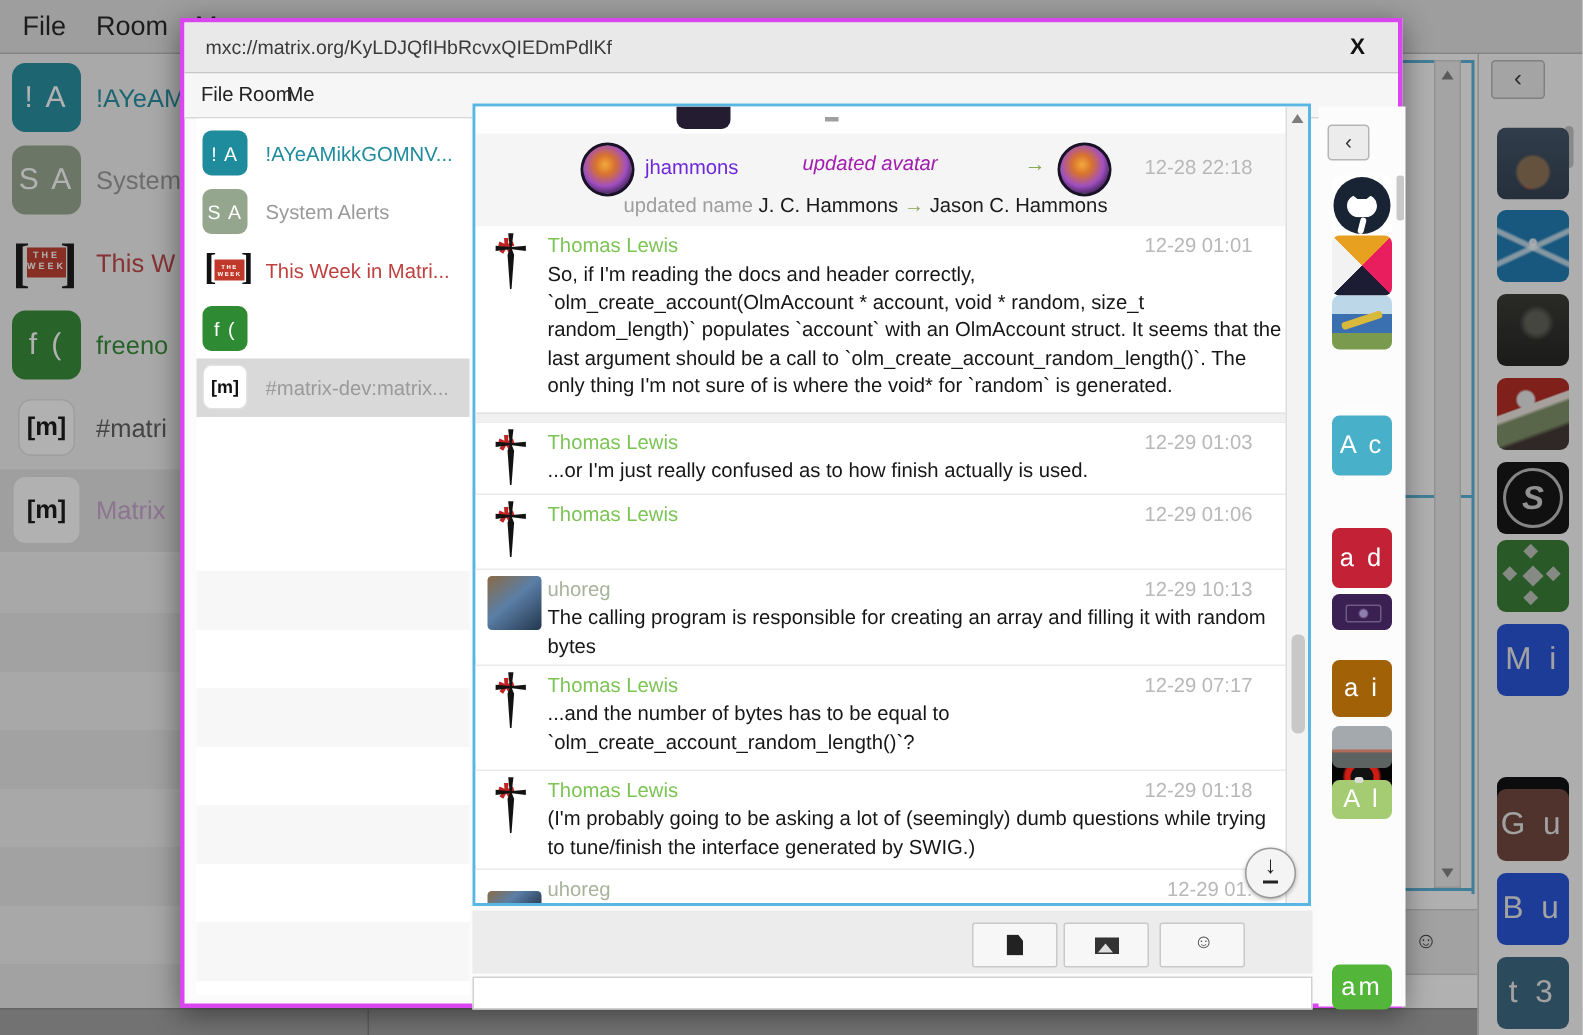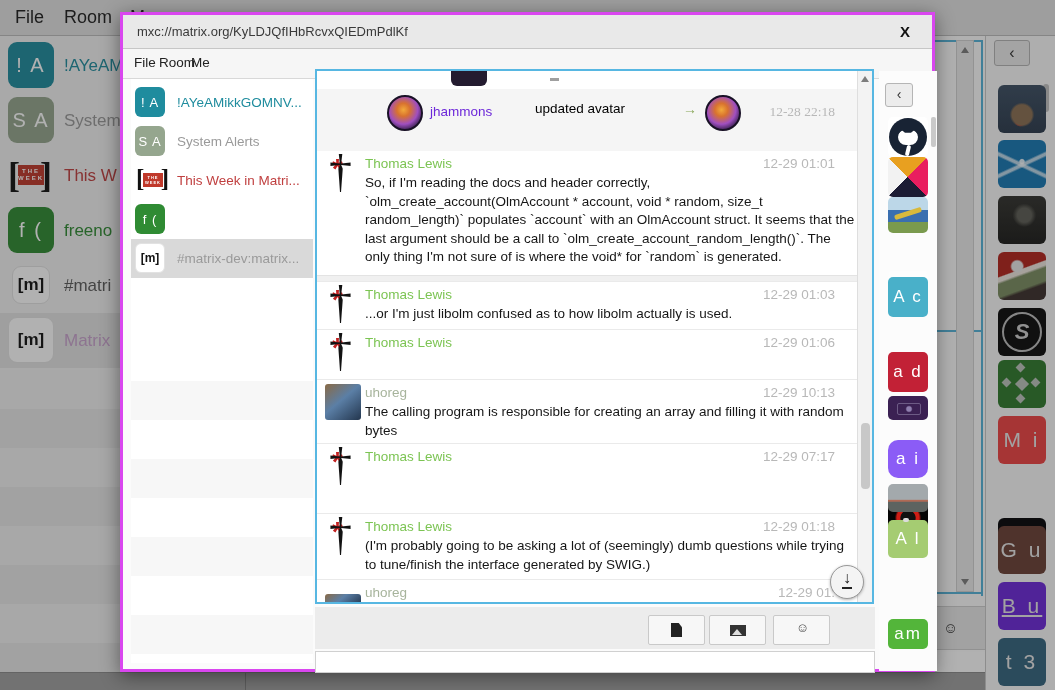--- a/index.html
+++ b/index.html
@@ -66,21 +66,21 @@
   .mav-santa    { background:radial-gradient(circle at 40% 30%, #e8e8e8 0 12%, transparent 16%),
                   linear-gradient(160deg,#b3231c 0 38%, #efe7e0 40% 46%, #7b8d62 50% 70%, #3c2f2c 75%); }
   .mav-s007     { background:#0b0b0b; }
   .s007-ring { width:40px; height:40px; border:2px solid #bdbdbd; border-radius:50%; display:flex; align-items:center; justify-content:center;
     color:#cfcfcf; font-size:22px; font-style:italic; font-weight:bold; letter-spacing:0; }
   .mav-diamonds { background:#2f7a2d; position:relative; }
   .dmd { position:absolute; width:10px; height:10px; background:#bdc4bd; transform:rotate(45deg); }
   .dmd.c { left:19px; top:19px; } .dmd.n { left:19px; top:4px; width:7px;height:7px;}
   .dmd.s { left:19px; top:35px; width:7px;height:7px;} .dmd.w { left:5px; top:19px; width:7px;height:7px;}
   .dmd.e { left:34px; top:19px; width:7px;height:7px;}
-  .mav-mi { background:#ef4444; } .mav-gu { background:#6b4136; } .mav-bu { background:#6d28d9;text-decoration:underline; } .mav-t3 { background:#35647e; }
+  .mav-mi { background:#1d4ed8; } .mav-gu { background:#6b4136; } .mav-bu { background:#1d4ed8; } .mav-t3 { background:#35647e; }
   .mav-cube { background:#050508; position:relative; }
   .cube1 { position:absolute; left:13px; top:14px; width:18px; height:18px; border:1px solid #5a87b5; transform:skew(-8deg,4deg); }
   .cube2 { position:absolute; left:18px; top:18px; width:16px; height:16px; border:1px solid #3d6387; transform:skew(8deg,-6deg); }
 
   
   .dim { position:absolute; inset:0; background:rgba(25,25,25,0.34); z-index:5; }
 
   
   .modal { position:absolute; left:120px; top:12px; width:815px; height:660px; background:#fbfbfb;
     border:3px solid #d946ef; box-shadow:0 4px 18px rgba(0,0,0,.45); z-index:10; }
@@ -116,23 +116,23 @@
   .row-partial-top { position:absolute; left:0; top:0; width:540px; height:18px; background:#fff; }
   .pt-av { position:absolute; left:134px; top:0; width:36px; height:15px; border-radius:0 0 6px 6px; background:#241c30; }
   .pt-dash { position:absolute; left:233px; top:7px; width:9px; height:3px; background:#9f9f9f; }
 
   .row-event { position:absolute; left:0; top:18px; width:540px; height:62px; background:#f5f5f5; font-size:13.5px; }
   .ev-av1 { position:absolute; left:70px; top:6px; }
   .ev-av2 { position:absolute; left:388px; top:6px; }
   .av-jh { width:36px; height:36px; border-radius:50%; border:2px solid #191126;
     background:radial-gradient(circle at 45% 40%, #f2a93b 0%, #d8722f 25%, #a04fc0 55%, #201535 85%); }
   .ev-name { position:absolute; left:113px; top:15px; color:#6d28d9; }
-  .ev-action { position:absolute; left:218px; top:12px; color:#000000; }
+  .ev-action { position:absolute; left:218px; top:12px; color:#a21caf;font-style:italic; }
   .ev-arrow1 { position:absolute; left:366px; top:12px; color:#8aa85a; font-size:14px; }
-  .ev-ts { position:absolute; right:22px; top:15px; color:#b8b8b8;font-family:Liberation Serif, serif; }
+  .ev-ts { position:absolute; right:22px; top:15px; color:#b8b8b8; }
   .ev-line2 { position:absolute; left:0; top:40px; width:520px; text-align:center; color:#1a1a1a; }
   .ev-line2 .g { color:#9e9e9e; } .ev-line2 .ar { color:#8aa85a; }
 
   .msg { position:absolute; left:0; width:540px; background:#fff; border-top:1px solid #eaeaea; font-size:13.5px; }
   .msg .name { position:absolute; left:48px; top:5px; }
   .name-green { color:#7cc453; } .name-graygreen { color:#a7b49c; }
   .msg .ts { position:absolute; right:22px; top:5px; color:#b8b8b8; }
   .msg .txt { position:absolute; left:48px; top:23px; width:492px; line-height:18.5px; color:#161616; }
   .m0 { top:80px;  height:126px; border-top:none; }
   .m1 { top:210px; height:46px; }
@@ -178,21 +178,21 @@
   .gh-circle:before { content:""; position:absolute; left:9px; top:12px; width:20px; height:15px; background:#fff; border-radius:8px 8px 9px 9px;
     clip-path:polygon(0 28%, 18% 0, 35% 18%, 65% 18%, 82% 0, 100% 28%, 100% 100%, 0 100%); }
   .gh-circle:after { content:""; position:absolute; left:17px; top:27px; width:4px; height:11px; background:#fff; border-radius:2px; transform:rotate(14deg); }
   .sav-quilt { background:conic-gradient(from 45deg at 50% 50%, #e91e5f 0 25%, #1c1c34 0 50%, #f2f2f2 0 75%, #e8a020 0 100%); }
   .sav-plane { background:linear-gradient(180deg,#bcd7e8 0 35%, #3a6fb0 35% 70%, #7a9a4e 70%); position:relative; }
   .sav-plane:after { content:""; position:absolute; left:6px; top:14px; width:28px; height:5px; background:#d8b93c; transform:rotate(-18deg); border-radius:2px; }
   .sav-mug { background:#fdfdfd; position:relative; }
   .mug-body { position:absolute; left:7px; top:8px; width:20px; height:24px; background:#c9ad32; border-radius:2px 2px 5px 5px; }
   .mug-body:before { content:""; position:absolute; left:1px; top:1px; width:18px; height:6px; border-radius:50%; background:#3d2a16; }
   .mug-handle { position:absolute; left:26px; top:14px; width:9px; height:12px; border:3px solid #c9ad32; border-left:none; border-radius:0 7px 7px 0; }
-  .sav-ac { background:#49b0c9; } .sav-ad { background:#c22136; } .sav-ai { background:#8b5cf6;border-radius:10px; }
+  .sav-ac { background:#49b0c9; } .sav-ad { background:#c22136; } .sav-ai { background:#a16207; }
   .sav-al { background:#a5cc72; } .sav-am { background:#53b53a; height:30px; }
   .sav-banner { background:#3b2153; height:24px; position:relative; }
   .sav-banner:after { content:""; position:absolute; left:9px; top:7px; width:22px; height:10px; border:1px solid #6d5b85; border-radius:2px;
     background:radial-gradient(circle at 50% 50%, #8f7fae 0 18%, transparent 30%); }
   .sav-demon { background:#050505; position:relative; }
   .sav-demon:after { content:""; position:absolute; left:5px; top:5px; width:30px; height:30px; border-radius:50%;
     background:radial-gradient(circle at 50% 50%, #111 0 34%, #cf1d15 38% 52%, transparent 62%); }
   .sav-demon:before { content:""; position:absolute; left:15px; top:20px; width:6px; height:4px; background:#dcdcdc; border-radius:2px; z-index:1; }
   .sav-landscape { background:linear-gradient(180deg,#a3a9ac 0 55%, #b06a55 57% 62%, #5d6360 64%); height:28px; }
 </style>
@@ -341,20 +341,26 @@
           <div class="pt-dash"></div>
         </div>
 
         <div class="row-event">
           <div class="ev-av1 av-jh"></div>
           <span class="ev-name">jhammons</span>
           <span class="ev-action">updated avatar</span>
           <span class="ev-arrow1">→</span>
           <div class="ev-av2 av-jh"></div>
           <span class="ev-ts">12-28 22:18</span>
+          <div class="ev-line2">
+            <span class="g">updated name</span>
+            <span>J. C. Hammons</span>
+            <span class="ar">→</span>
+            <span>Jason C. Hammons</span>
+          </div>
         </div>
 
         <div class="msg m0">
           <div class="av-cross">
             <span class="star">*</span>
               <span class="dagger">†</span>
           </div>
           <span class="name name-green">Thomas Lewis</span>
           <span class="ts">12-29 01:01</span>
           <div class="txt">So, if I'm reading the docs and header correctly, `olm_create_account(OlmAccount * account, void * random, size_t random_length)` populates `account` with an OlmAccount struct. It seems that the last argument should be a call to `olm_create_account_random_length()`. The only thing I'm not sure of is where the void* for `random` is generated.</div>
@@ -362,21 +368,21 @@
 
         <div class="band band1"></div>
 
         <div class="msg m1">
           <div class="av-cross">
             <span class="star">*</span>
               <span class="dagger">†</span>
           </div>
           <span class="name name-green">Thomas Lewis</span>
           <span class="ts">12-29 01:03</span>
-          <div class="txt">...or I'm just libolm confused as to how libolm actually is used.</div>
+          <div class="txt">...or I'm just really confused as to how finish actually is used.</div>
         </div>
 
         <div class="msg m2">
           <div class="av-cross">
             <span class="star">*</span>
               <span class="dagger">†</span>
           </div>
           <span class="name name-green">Thomas Lewis</span>
           <span class="ts">12-29 01:06</span>
         </div>
@@ -388,20 +394,21 @@
           <div class="txt">The calling program is responsible for creating an array and filling it with random bytes</div>
         </div>
 
         <div class="msg m4">
           <div class="av-cross">
             <span class="star">*</span>
               <span class="dagger">†</span>
           </div>
           <span class="name name-green">Thomas Lewis</span>
           <span class="ts">12-29 07:17</span>
+          <div class="txt">...and the number of bytes has to be equal to `olm_create_account_random_length()`?</div>
         </div>
 
         <div class="msg m5">
           <div class="av-cross">
             <span class="star">*</span>
               <span class="dagger">†</span>
           </div>
           <span class="name name-green">Thomas Lewis</span>
           <span class="ts">12-29 01:18</span>
           <div class="txt">(I'm probably going to be asking a lot of (seemingly) dumb questions while trying to tune/finish the interface generated by SWIG.)</div>
@@ -448,19 +455,19 @@
       <div class="sav sav-mug" style="top:164px;">
         <div class="mug-body"></div>
         <div class="mug-handle"></div>
       </div>
       <div class="sav sav-ac" style="top:206px;">A c</div>
       <div class="sav sav-banner" style="top:249px;"></div>
       <div class="sav sav-ad" style="top:281px;">a d</div>
       <div class="sav sav-demon" style="top:327px;"></div>
       <div class="sav sav-ai" style="top:369px; height:38px;">a i</div>
       <div class="sav sav-landscape" style="top:413px;"></div>
-      <div class="sav sav-al" style="top:449px; height:38px;">A l</div>
-
-      <div class="sav sav-am" style="top:548px;">am</div>
+      <div class="sav sav-al" style="top:449px; height:26px;">A l</div>
+
+      <div class="sav sav-am" style="top:572px;">am</div>
     </div>
   </div>
 
 </div>
 
 </body></html>

